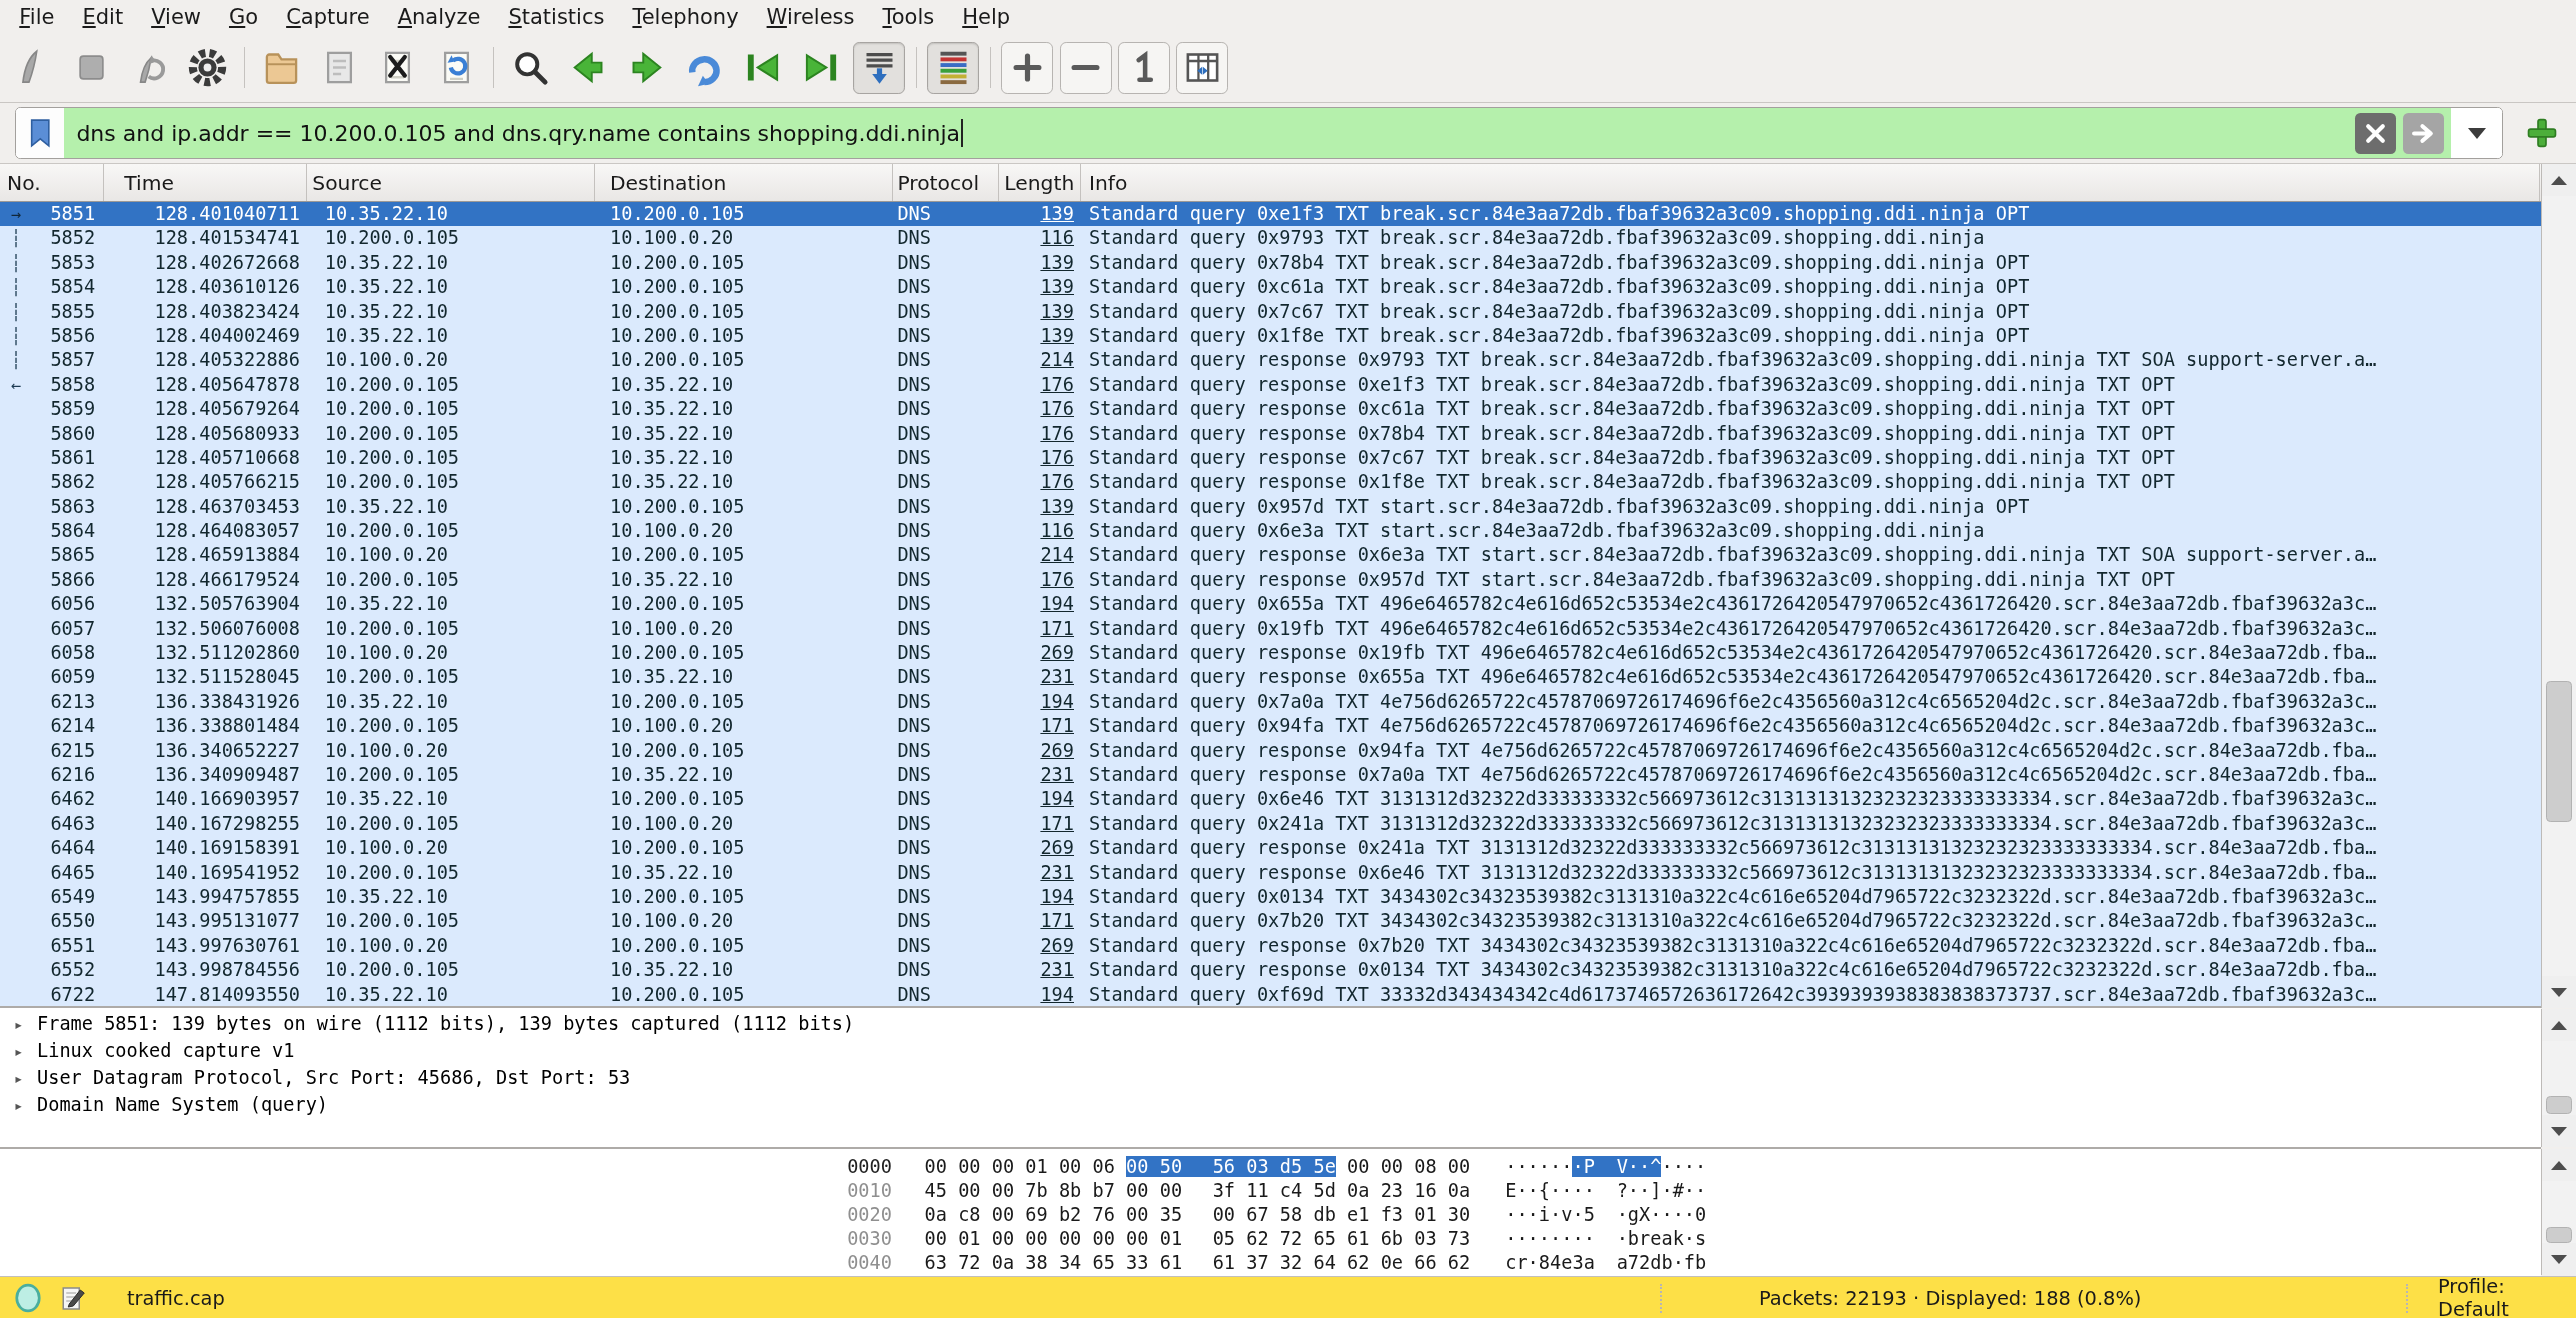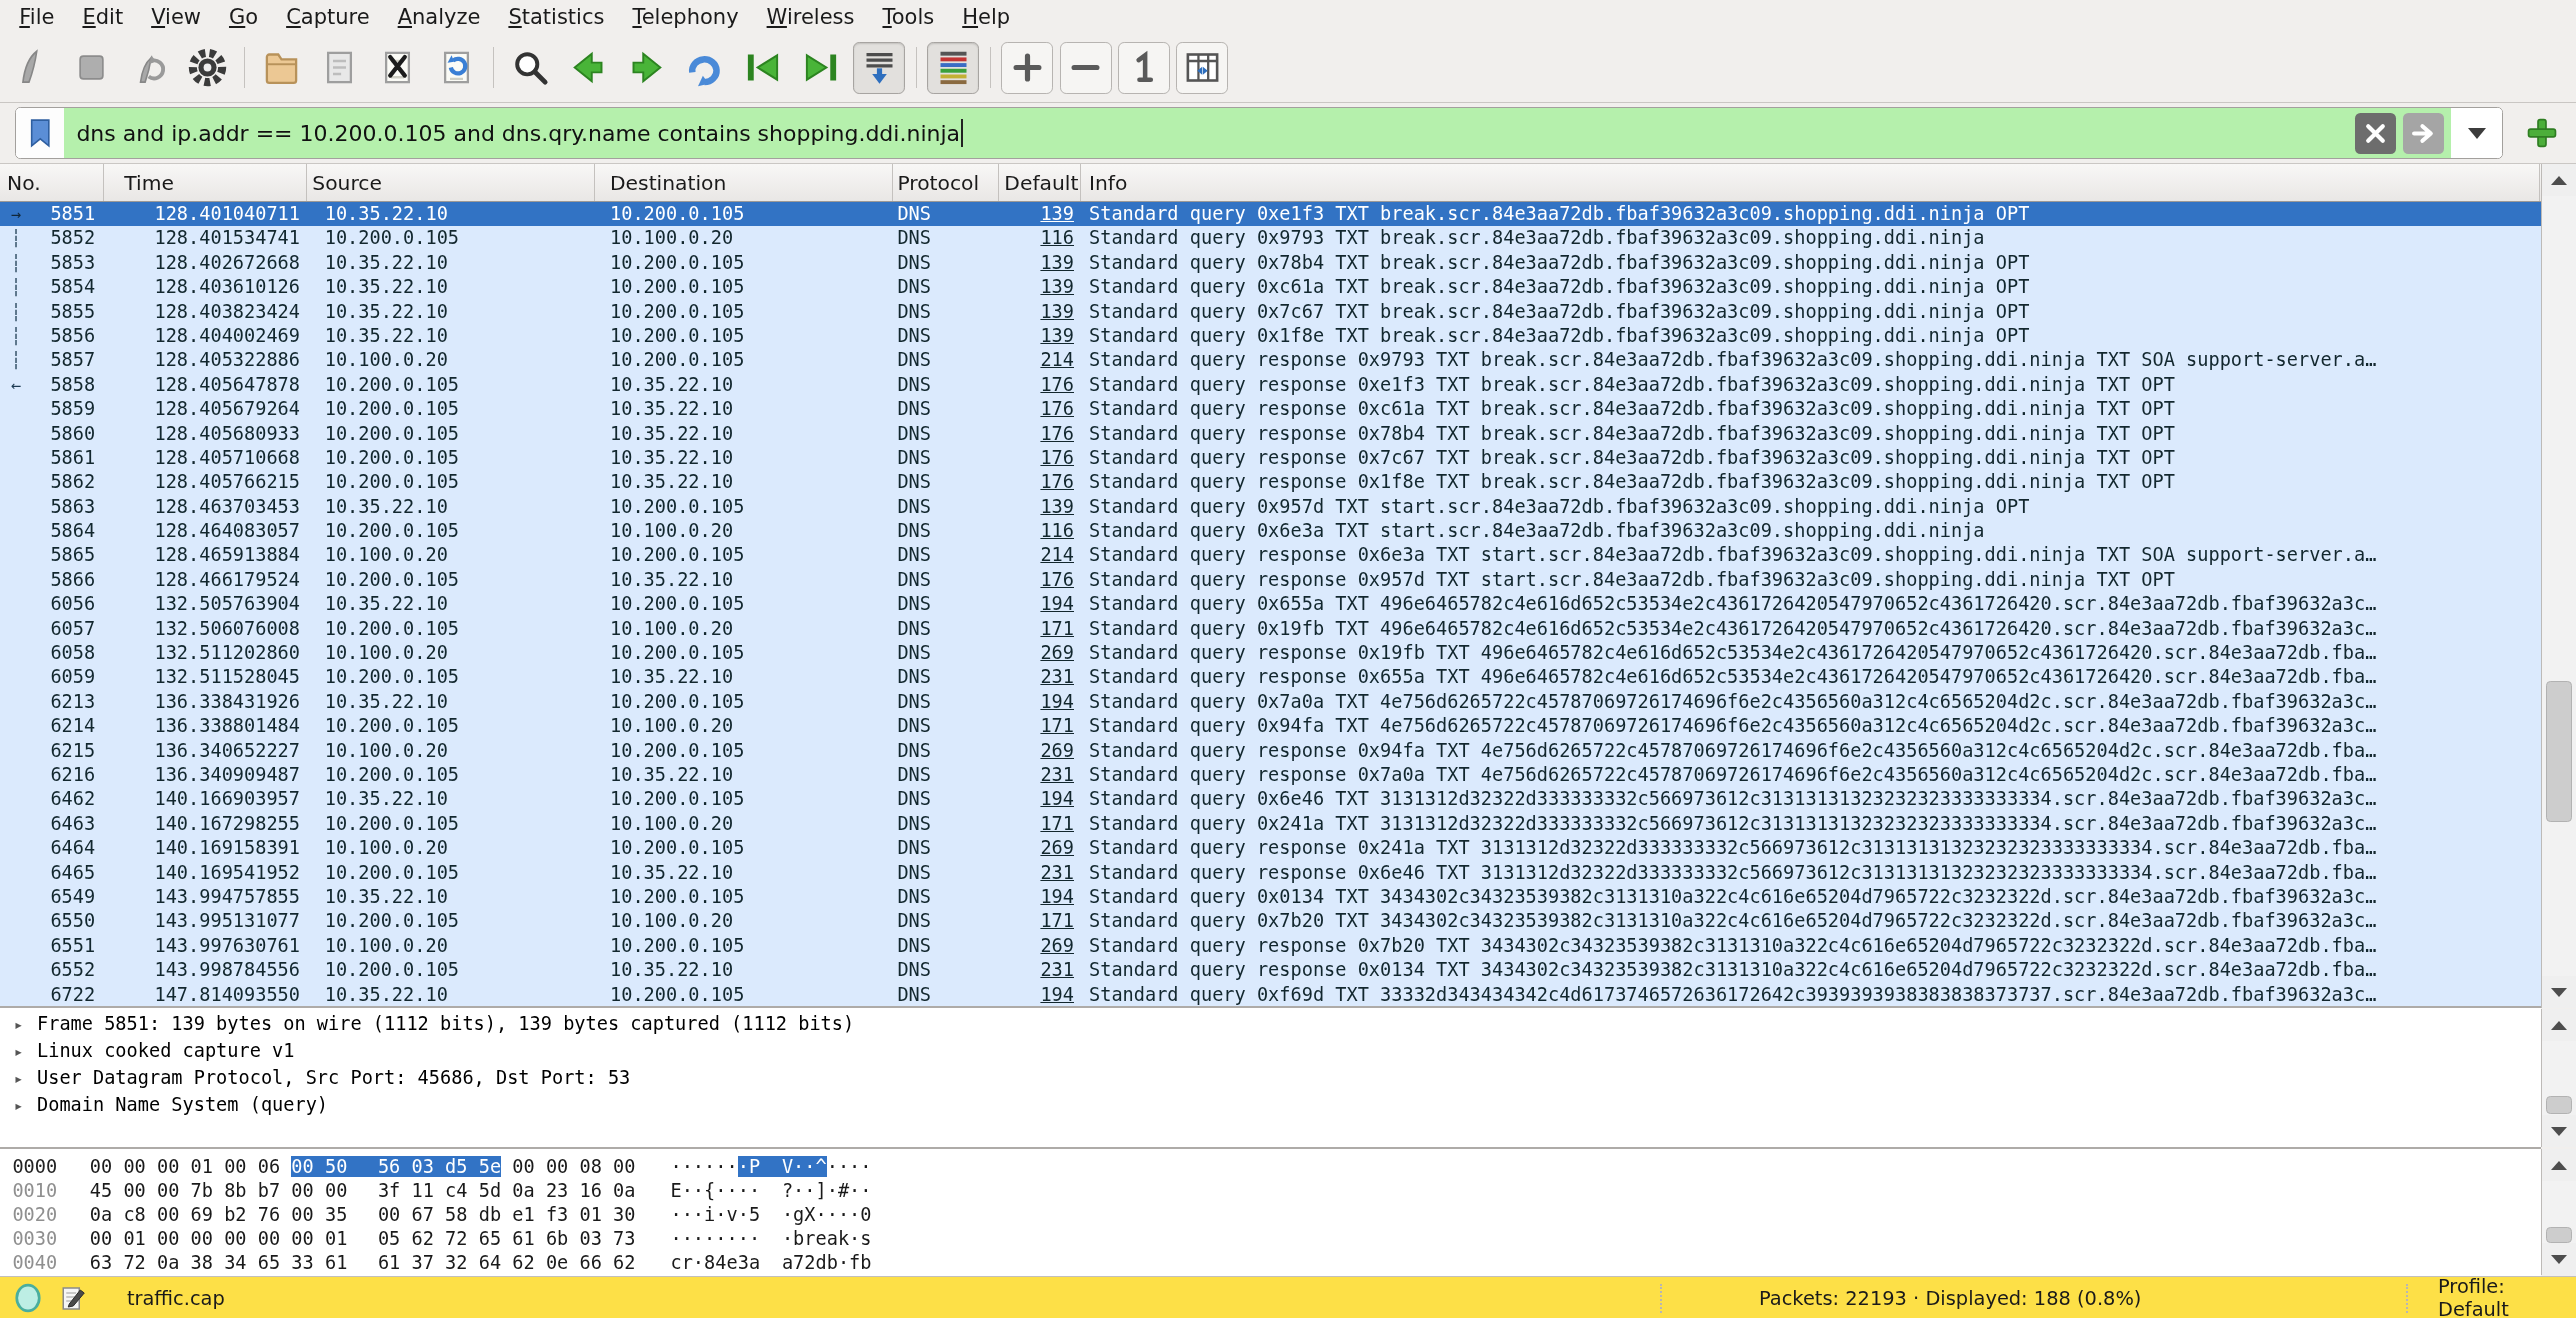--- a/index.html
+++ b/index.html
@@ -55,21 +55,21 @@
   .pmarker{position:absolute;left:5.3px;top:0;width:21px;text-align:center;font-size:17px;color:#1c3a52;}
   .prow.sel .pmarker{color:#10273a;}
   
   #details{position:absolute;left:0;top:1006px;width:2541px;height:141px;background:#ffffff;border-top:2.7px solid #aeaba8;
            font-family:"DejaVu Sans Mono","Liberation Mono",monospace;font-size:18.6px;box-sizing:border-box;padding-top:1.8px;}
   .dline{height:27px;line-height:27px;white-space:pre;color:#000;}
   .dtri{display:inline-block;width:37px;text-align:center;color:#555;font-size:16px;}
   
   #bytes{position:absolute;left:0;top:1147px;width:2541px;height:129px;background:#ffffff;border-top:2.7px solid #aeaba8;
          font-family:"DejaVu Sans Mono","Liberation Mono",monospace;font-size:18.6px;box-sizing:border-box;padding-top:6.2px;}
-  .hexrow{height:24px;line-height:24px;white-space:pre;display:flex;}
+  .hexrow{height:24px;line-height:24px;white-space:pre;display:flex;justify-content:center;}
   .off{width:58px;margin-left:12.4px;color:#8f8f8f;flex:none;}
   .hexrow:first-child .off{color:#222;}
   .hbytes{margin-left:19.4px;}
   .gsep{padding:0 9.7px;}
   .agap{padding:0 5.3px;}
   .hascii{margin-left:35px;}
   .hl{background:#3273c5;color:#fff;}
   
   #status{position:absolute;left:0;top:1276px;width:100%;height:43px;background:#fde047;border-top:0.9px solid #c2bfbc;
           font-size:19.4px;display:flex;align-items:center;box-sizing:border-box;}
@@ -316,21 +316,21 @@
       <span></span>
     </div>
   </div>
 
   <div id="pl-header">
       <div class="hcell" style="width: 104px; ">No.</div>
       <div class="hcell" style="width: 203px; padding-left: 20.3px;">Time</div>
       <div class="hcell" style="width: 288px; padding-left: 5.3px;">Source</div>
       <div class="hcell" style="width: 298px; padding-left: 15px;">Destination</div>
       <div class="hcell" style="width: 106px; padding-left: 4.4px;">Protocol</div>
-      <div class="hcell" style="width: 82px; padding-left: 5.3px;">Default</div>
+      <div class="hcell" style="width: 82px; padding-left: 5.3px;">Length</div>
       <div class="hcell" style="width: 1459px; padding-left: 8px;">Info</div>
     </div>
 
   <div id="plist">
       <div class="prow sel"><span class="pmarker">→</span><span class="pcell c-no">5851</span><span class="pcell c-time">128.401040711</span><span class="pcell c-src">10.35.22.10</span><span class="pcell c-dst">10.200.0.105</span><span class="pcell c-proto">DNS</span><span class="pcell c-len">139</span><span class="pcell c-info">Standard query 0xe1f3 TXT break.scr.84e3aa72db.fbaf39632a3c09.shopping.ddi.ninja OPT</span></div>
       <div class="prow"><span class="pmarker">┆</span><span class="pcell c-no">5852</span><span class="pcell c-time">128.401534741</span><span class="pcell c-src">10.200.0.105</span><span class="pcell c-dst">10.100.0.20</span><span class="pcell c-proto">DNS</span><span class="pcell c-len">116</span><span class="pcell c-info">Standard query 0x9793 TXT break.scr.84e3aa72db.fbaf39632a3c09.shopping.ddi.ninja</span></div>
       <div class="prow"><span class="pmarker">┆</span><span class="pcell c-no">5853</span><span class="pcell c-time">128.402672668</span><span class="pcell c-src">10.35.22.10</span><span class="pcell c-dst">10.200.0.105</span><span class="pcell c-proto">DNS</span><span class="pcell c-len">139</span><span class="pcell c-info">Standard query 0x78b4 TXT break.scr.84e3aa72db.fbaf39632a3c09.shopping.ddi.ninja OPT</span></div>
       <div class="prow"><span class="pmarker">┆</span><span class="pcell c-no">5854</span><span class="pcell c-time">128.403610126</span><span class="pcell c-src">10.35.22.10</span><span class="pcell c-dst">10.200.0.105</span><span class="pcell c-proto">DNS</span><span class="pcell c-len">139</span><span class="pcell c-info">Standard query 0xc61a TXT break.scr.84e3aa72db.fbaf39632a3c09.shopping.ddi.ninja OPT</span></div>
       <div class="prow"><span class="pmarker">┆</span><span class="pcell c-no">5855</span><span class="pcell c-time">128.403823424</span><span class="pcell c-src">10.35.22.10</span><span class="pcell c-dst">10.200.0.105</span><span class="pcell c-proto">DNS</span><span class="pcell c-len">139</span><span class="pcell c-info">Standard query 0x7c67 TXT break.scr.84e3aa72db.fbaf39632a3c09.shopping.ddi.ninja OPT</span></div>
       <div class="prow"><span class="pmarker">┆</span><span class="pcell c-no">5856</span><span class="pcell c-time">128.404002469</span><span class="pcell c-src">10.35.22.10</span><span class="pcell c-dst">10.200.0.105</span><span class="pcell c-proto">DNS</span><span class="pcell c-len">139</span><span class="pcell c-info">Standard query 0x1f8e TXT break.scr.84e3aa72db.fbaf39632a3c09.shopping.ddi.ninja OPT</span></div>

